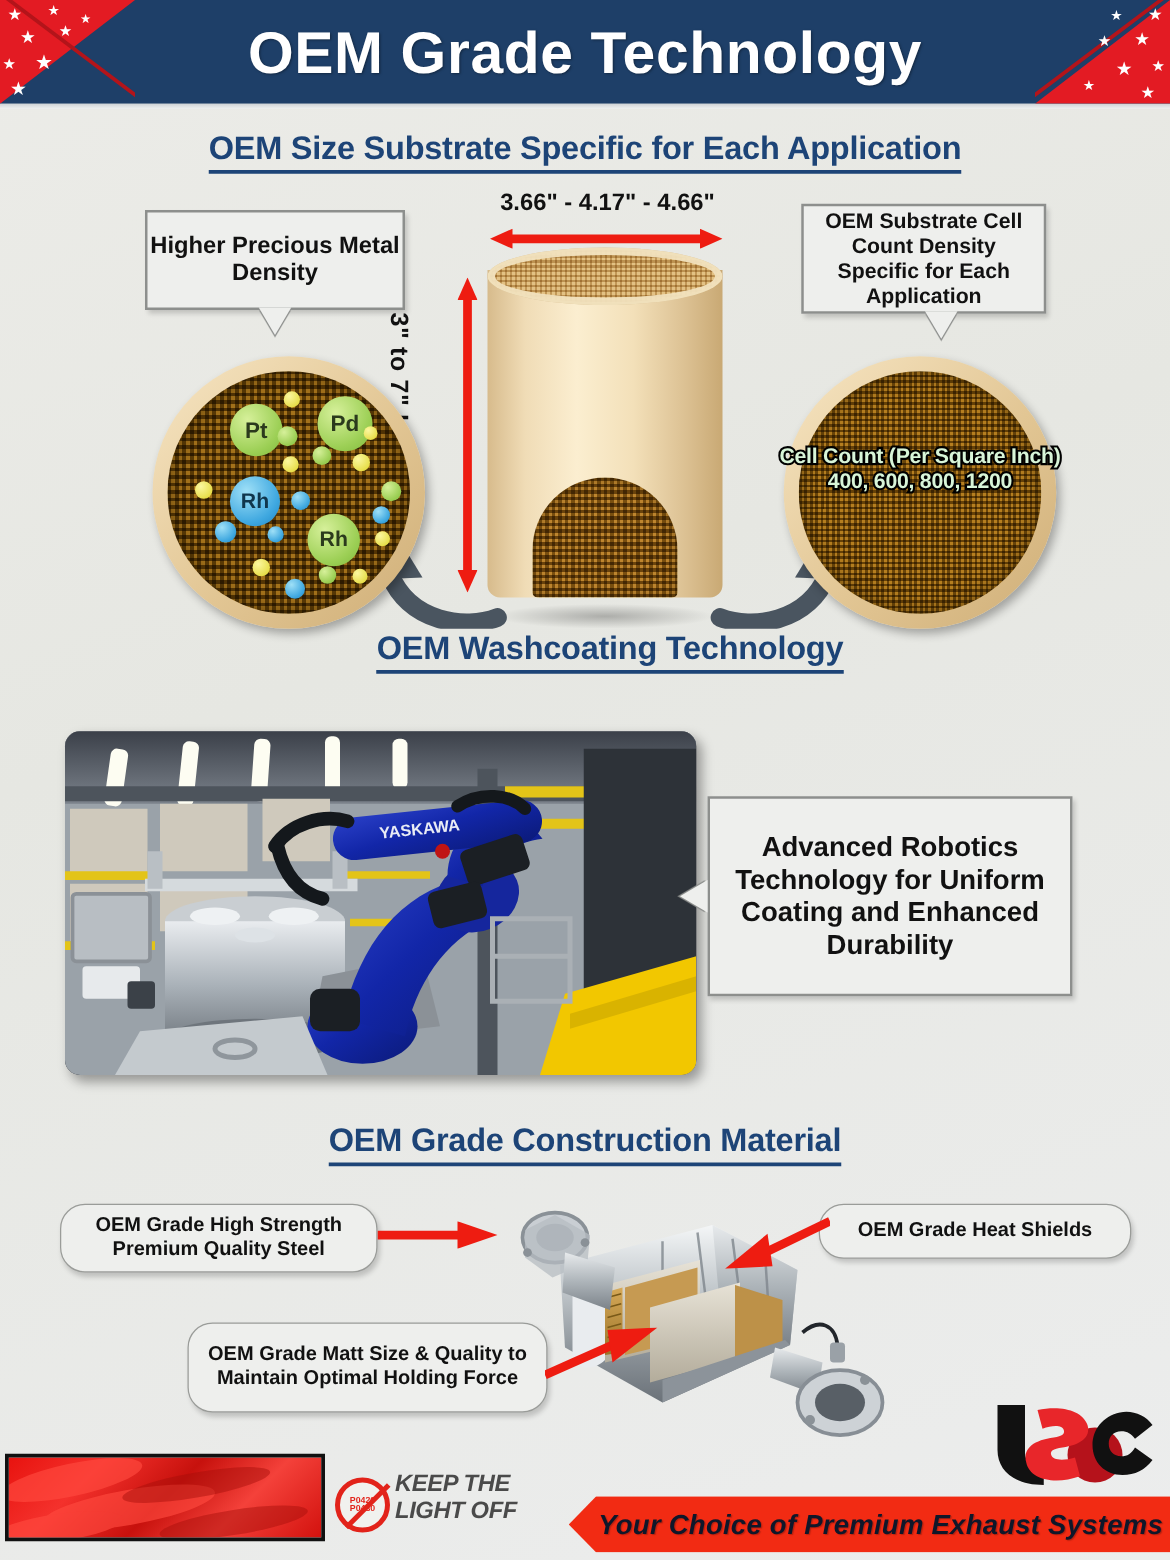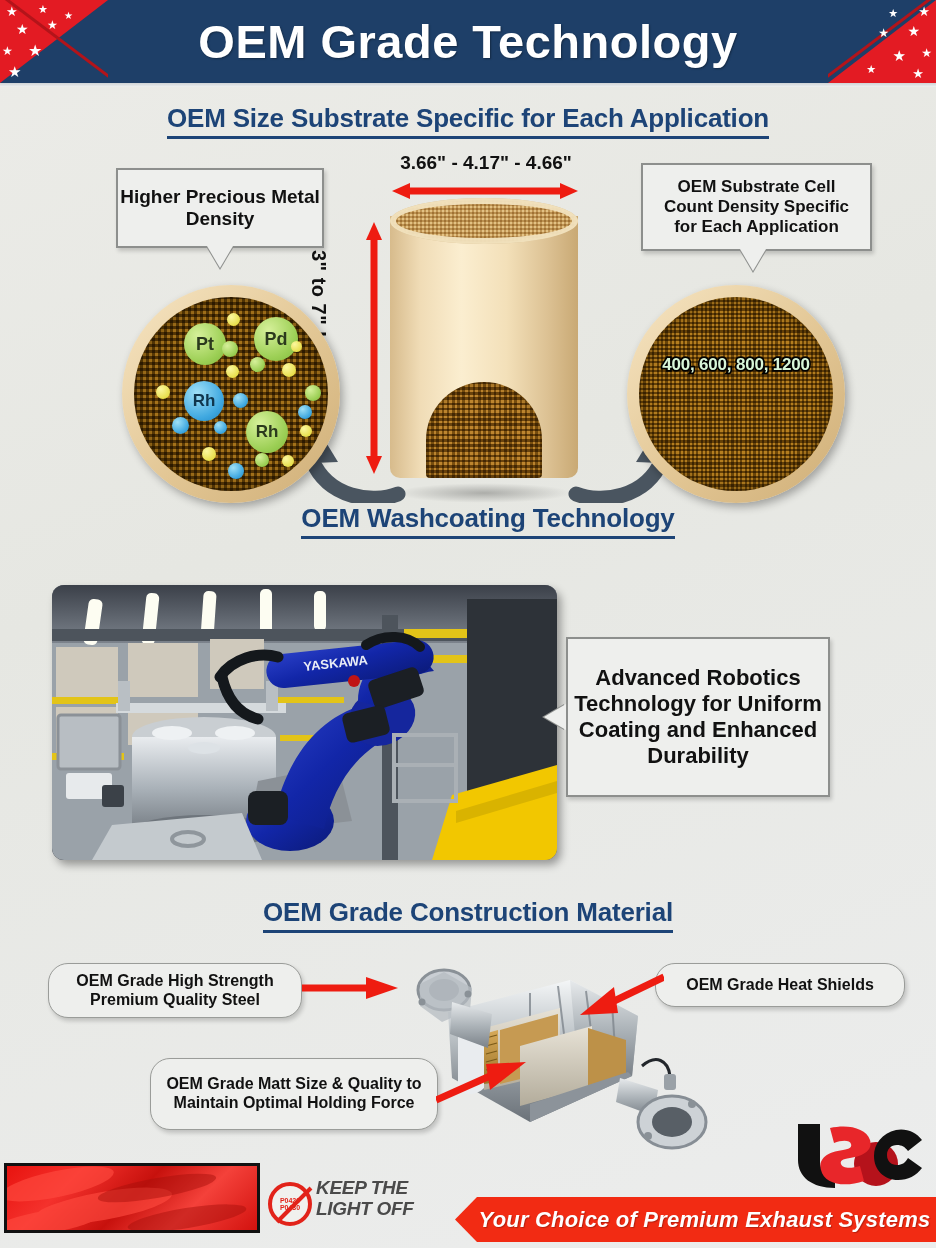--- a/index.html
+++ b/index.html
@@ -199,21 +199,21 @@
   .no-slash { position:absolute; left:-2px; top:17px; width:48px; height:4px;
     background:#e2231a; transform: rotate(-45deg); }
   .dtc { color:#e2231a; font-size:7px; font-weight:bold; line-height:1.05; text-align:center; }
 
   .banner {
     position:absolute; left:455px; top:1197px; width:481px; height:45px;
     background:#f22b13;
     clip-path: polygon(22px 0, 100% 0, 100% 100%, 22px 100%, 0 50%);
     display:flex; align-items:center; justify-content:center;
   }
-  .banner-text { color:#ffffff; font-size:22px; font-weight:bold; font-style:italic;
+  .banner-text { color:#0f172a; font-size:22px; font-weight:bold; font-style:italic;
     letter-spacing:.2px; padding-left:18px; text-shadow:1px 1px 1px rgba(0,0,0,.25); }
 
   .usc-logo { position:absolute; left:790px; top:1118px; width:140px; height:72px; }
 </style>
 </head>
 <body>
 
 <div class="page">
 
   <div class="header">
@@ -249,21 +249,21 @@
 
   <div class="sect-title" style="top:103px;">
     <span class="txt">OEM Size Substrate Specific for Each Application</span>
   </div>
 
   <div class="callout" style="left:116px; top:168px; width:208px; height:80px; font-size:19px;">
     <span>Higher Precious Metal Density</span>
   </div>
   <div class="tail-down" style="left:207px; top:246px;"></div>
 
-  <div class="callout" style="left:641px; top:163px; width:231px; height:88px; font-size:17px; padding:0 8px;">
+  <div class="callout" style="left:641px; top:163px; width:196px; height:88px; font-size:17px; padding:0 8px;">
     <span>OEM Substrate Cell Count Density Specific for Each Application</span>
   </div>
   <div class="tail-down" style="left:740px; top:249px;"></div>
 
   <div class="dim-label" style="left:383px; top:152px; width:206px; text-align:center;">3.66" - 4.17" - 4.66"</div>
   <svg class="w-arrow" viewBox="0 0 186 16">
     <line x1="14" y1="8" x2="172" y2="8" stroke="#ee1c11" stroke-width="7"></line>
     <polygon points="0,8 18,0 18,16" fill="#ee1c11"></polygon>
     <polygon points="186,8 168,0 168,16" fill="#ee1c11"></polygon>
   </svg>
@@ -325,20 +325,21 @@
       <span class="pm green" style="left:121px; top:156px; width:14px; height:14px;"></span>
       <span class="pm blue" style="left:94px;  top:166px; width:16px; height:16px;"></span>
       <span class="pm yellow" style="left:148px; top:158px; width:12px; height:12px;"></span>
     </div>
   </div>
 
   <div class="circ circ-outer" style="left:627px; top:285px; width:218px; height:218px;">
     <div class="circ-inner fine"></div>
   </div>
   <div class="cellcount" style="left:586px; top:355px;">
+    <div>Cell Count (Per Square Inch)</div>
     <div>400, 600, 800, 1200</div>
   </div>
 
   <div class="sect-title" style="top:503px;margin-left:20px;">
     <span class="txt">OEM Washcoating Technology</span>
   </div>
 
   <div class="photo">
     <svg viewBox="0 0 505 275" width="505" height="275">
       <defs>
@@ -426,21 +427,21 @@
       <polygon points="60,240 190,228 210,275 40,275" fill="#c4cace"></polygon>
       <ellipse cx="136" cy="254" rx="16" ry="7" fill="none" stroke="#8f969c" stroke-width="4"></ellipse>
 
       <g stroke="#aab0b5" stroke-width="4" fill="none">
         <rect x="342" y="150" width="62" height="66"></rect>
         <line x1="342" y1="180" x2="404" y2="180"></line>
       </g>
     </svg>
   </div>
 
-  <div class="callout" style="left:566px; top:637px; width:264px; height:160px; font-size:22px; padding:0 0;">
+  <div class="callout" style="left:566px; top:637px; width:292px; height:160px; font-size:22px; padding:0 0;">
     <span>Advanced Robotics Technology for Uniform Coating and Enhanced Durability</span>
   </div>
   <div class="tail-left" style="left:544px; top:704px;"></div>
 
   <div class="sect-title" style="top:897px;">
     <span class="txt">OEM Grade Construction Material</span>
   </div>
 
   <div class="conv">
     <svg viewBox="0 0 340 215" width="340" height="215">

